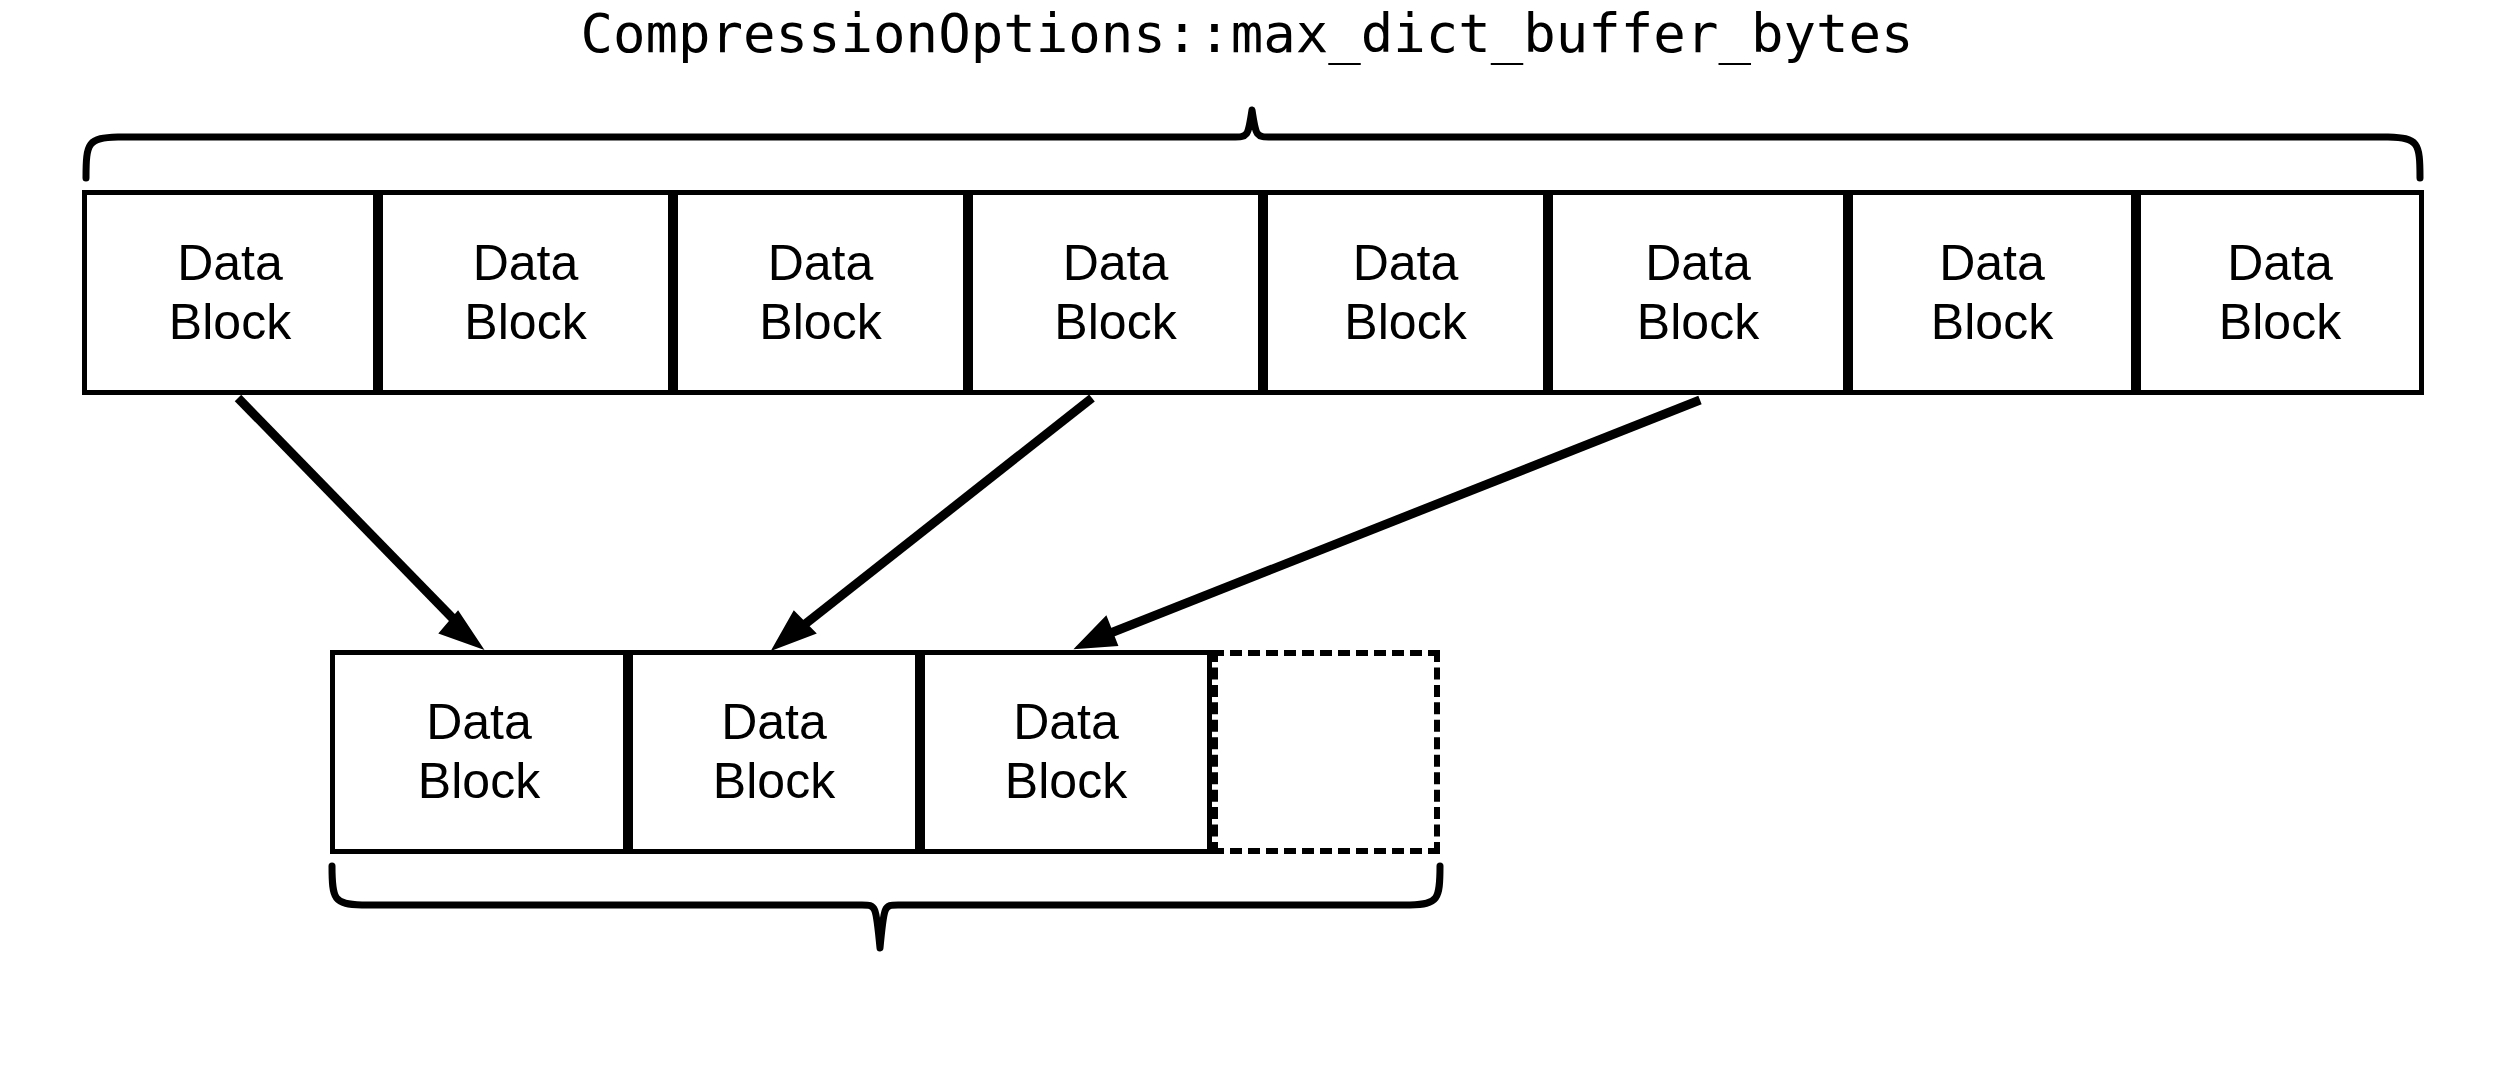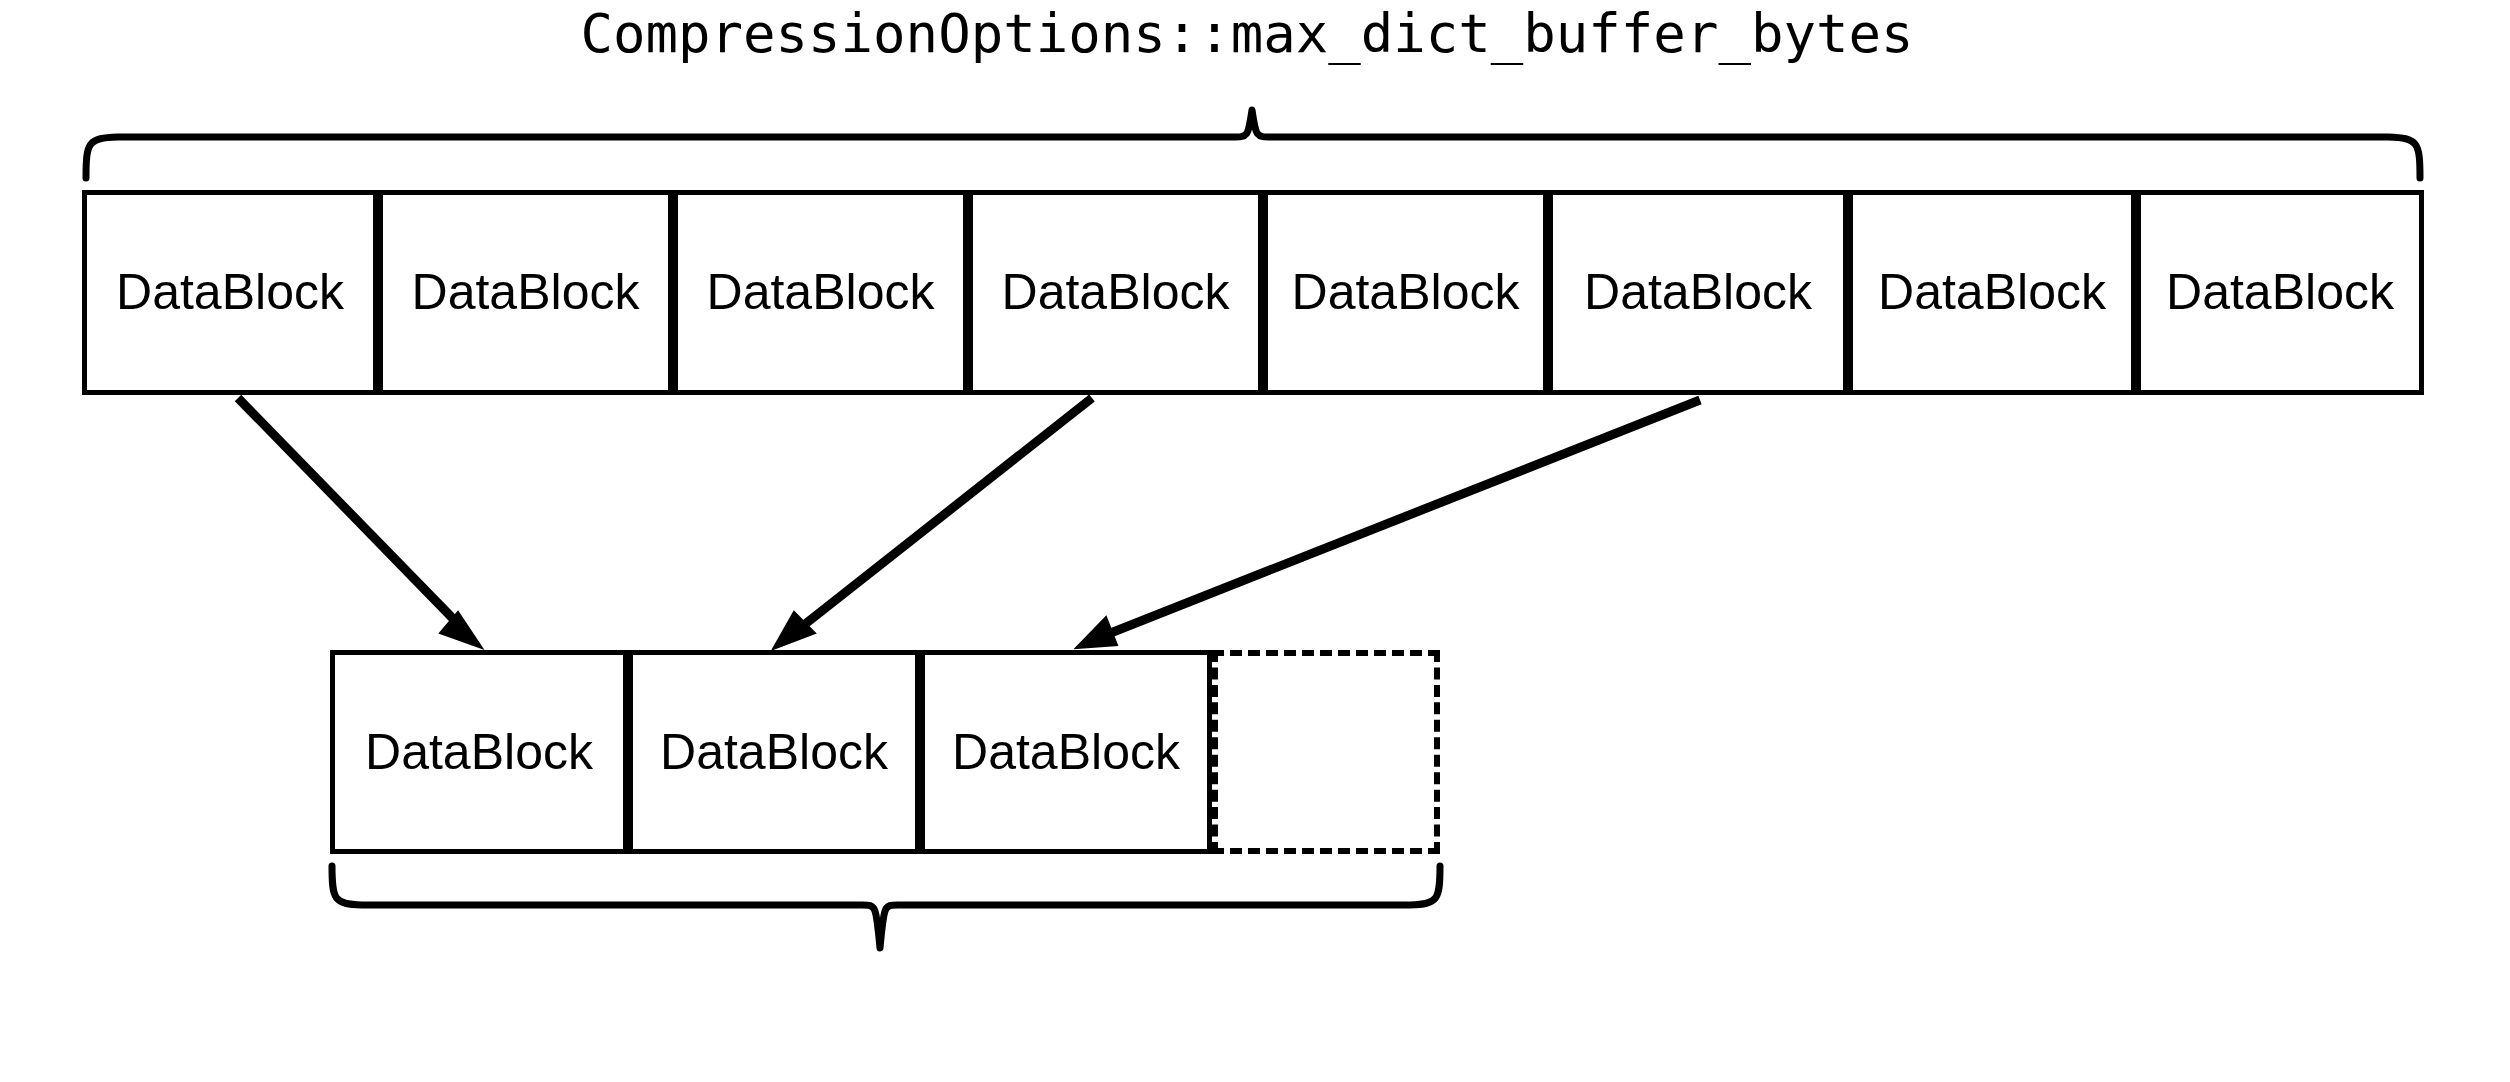--- a/index.html
+++ b/index.html
@@ -46,21 +46,21 @@
     top: 978px;
     width: 1790px;
     text-align: center;
   }
   .block {
     position: absolute;
     box-sizing: border-box;
     border: 5px solid #000000;
     background: #ffffff;
     display: flex;
-    flex-direction: row;
+    flex-direction: column;
     align-items: center;
     justify-content: center;
     color: #000000;
     font-family: "Liberation Sans", sans-serif;
     font-size: 50px;
     line-height: 1.18;
   }
   .block.dashed {
     border-style: dashed;
     border-width: 6px;

